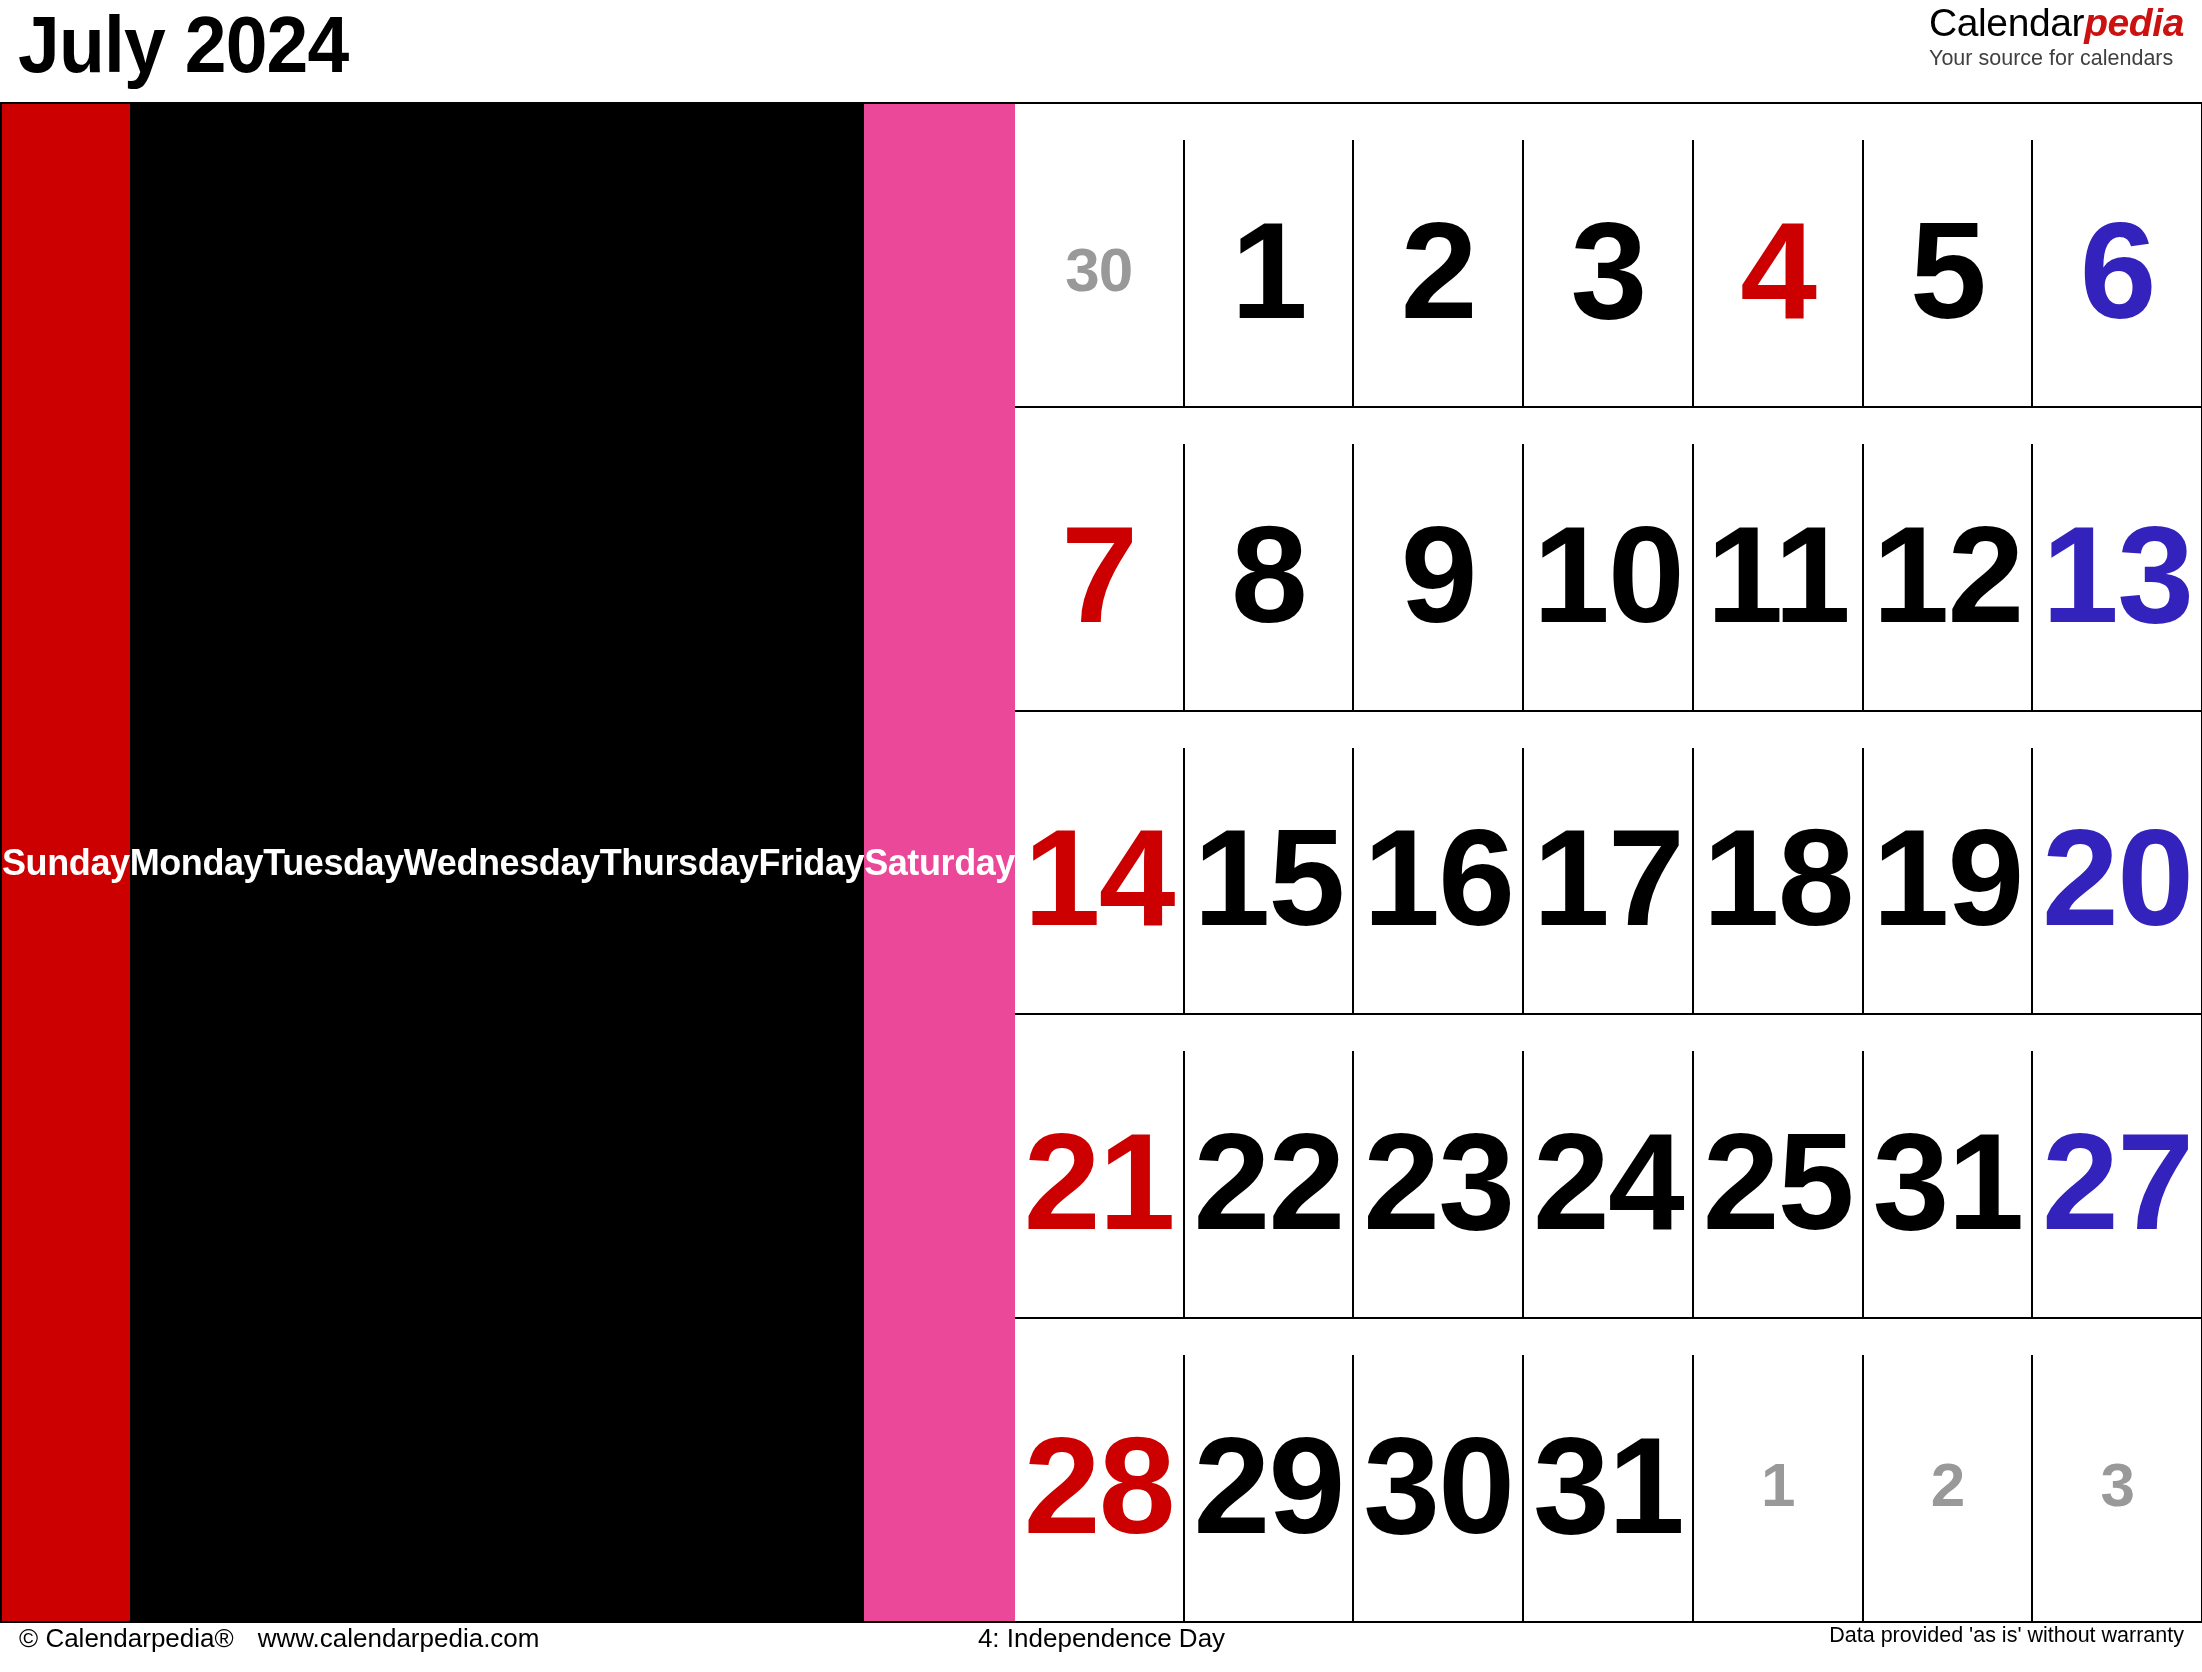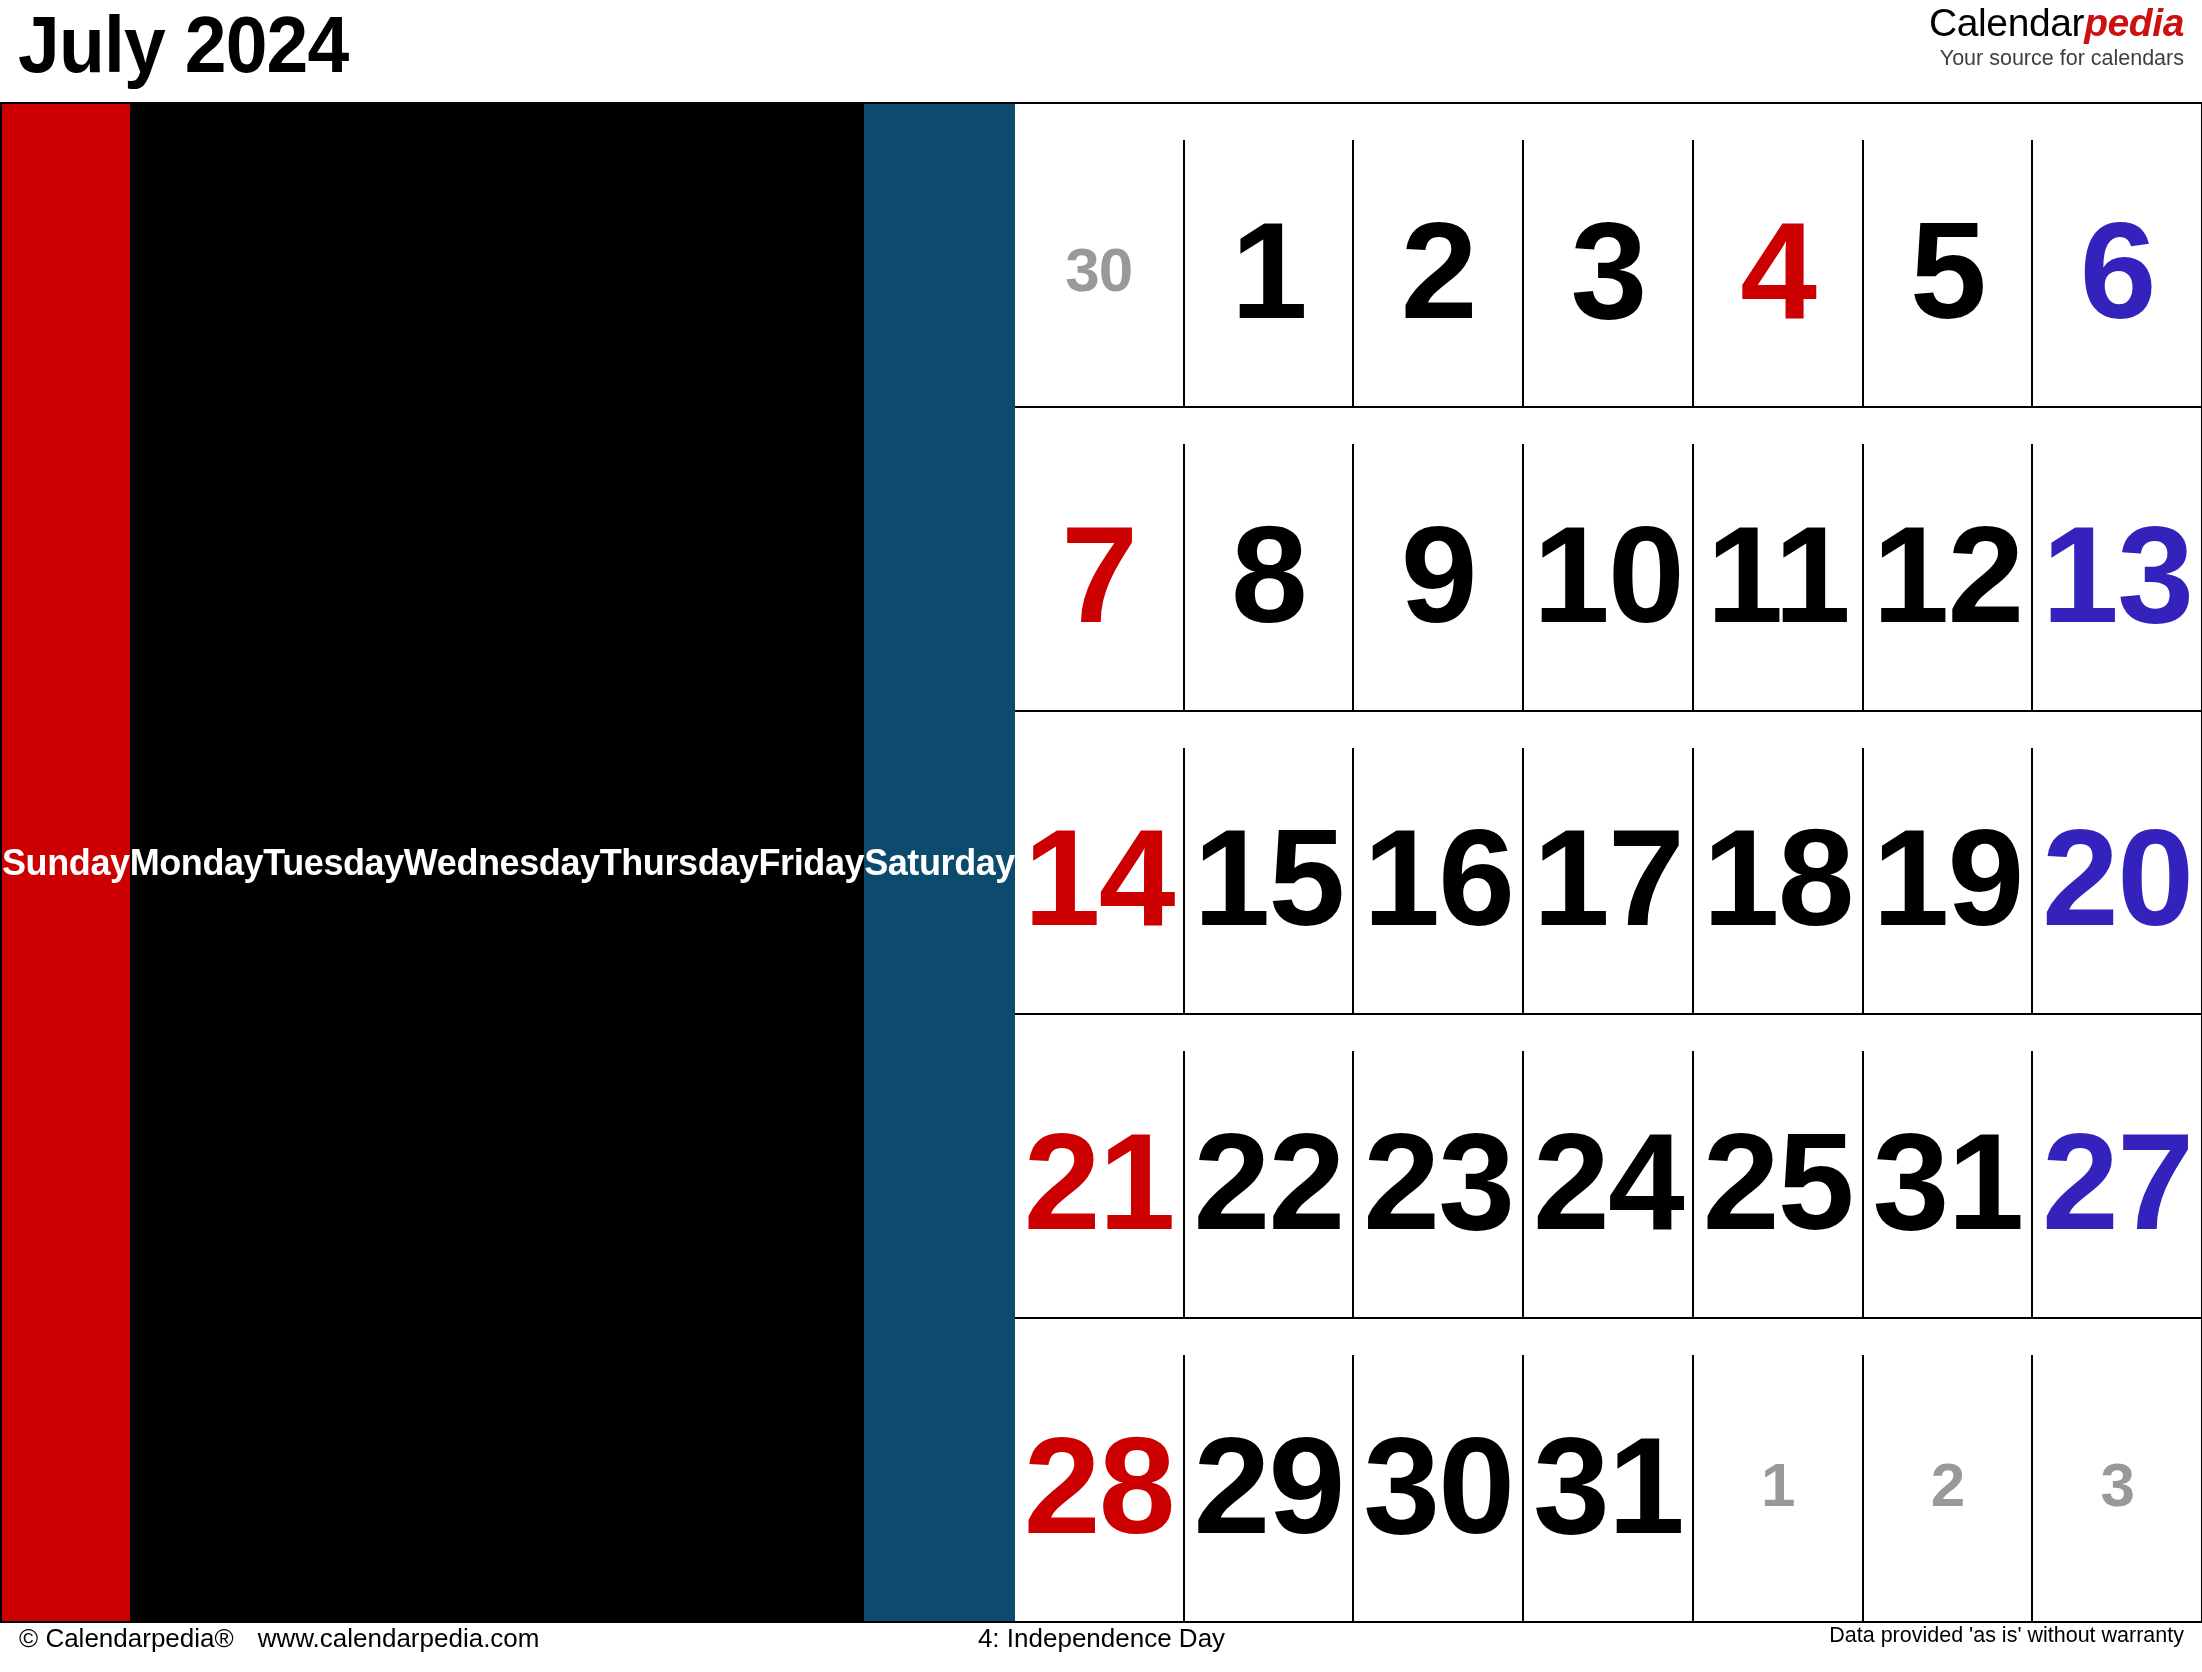--- a/index.html
+++ b/index.html
@@ -43,21 +43,20 @@
     letter-spacing: -0.9px;
     line-height: 1;
     padding: 5.2px 0 0 19px;
     white-space: nowrap;
     font-family: "Liberation Sans Narrow", "Liberation Sans", sans-serif;
     transform: scaleX(0.95);
     transform-origin: left top;
   }
 
   .brand {
-    text-align: right;
     padding: 3.4px 19px 0 0;
     line-height: 1;
   }
   .brand-line1 {
     font-size: 39px;
     font-weight: normal;
     color: #000000;
     white-space: nowrap;
     letter-spacing: -0.4px;
   }
@@ -99,21 +98,21 @@
     font-weight: bold;
     display: flex;
     align-items: center;
     justify-content: center;
     box-sizing: border-box;
     font-family: "Liberation Sans Narrow", "Liberation Sans", sans-serif;
     letter-spacing: -0.4px;
     line-height: 1;
   }
   .weekday-cell.sun { background: #cc0000; }
-  .weekday-cell.sat { background: #0c4a6e; }
+  .weekday-cell.sat { background: #ec4899; }
 
   .week-row {
     display: flex;
     flex: 1 1 0;
     border-top: 2.6px solid #000;
     box-sizing: border-box;
   }
   .week-row:first-of-type { border-top: none; }
 
   .day-cell {

